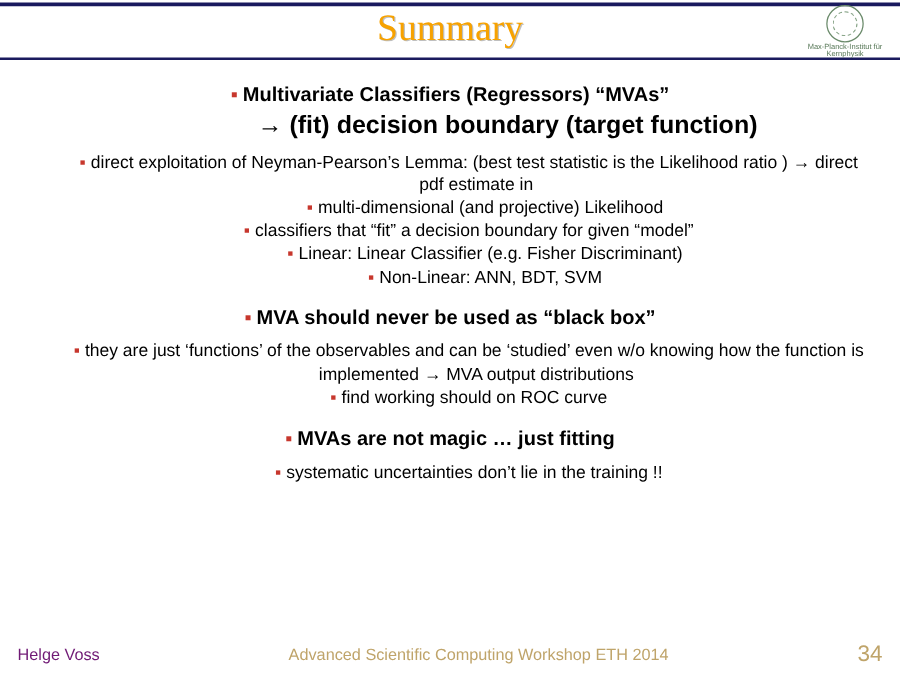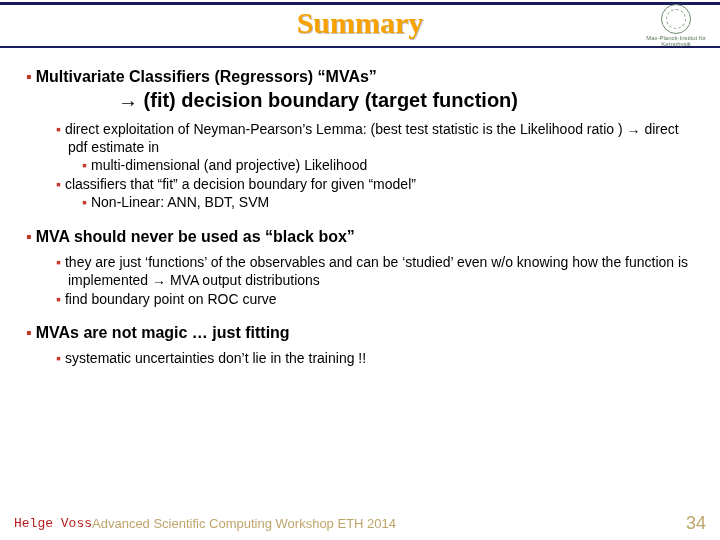--- a/index.html
+++ b/index.html
@@ -20,21 +20,21 @@
     border-bottom: 2px solid #1a1a5e;
   }
   .header-accent {
     position: absolute;
     top: 2px; left: 0; right: 0;
     height: 3px;
     background: #1a1a5e;
   }
   .title {
     font-size: 30px;
-    font-weight: bold;
+    font-weight: normal;
     color: #f7a200;
     text-shadow: 1px 1px 0 rgba(0,0,0,0.25);
     font-family: "Times New Roman", serif;
   }
   .logo {
     position: absolute;
     right: 8px; top: 4px;
     width: 72px; height: 38px;
     font-size: 6px;
     color: #5a7a5a;
@@ -50,21 +50,21 @@
   }
   .logo-ring::after{
     content:""; position:absolute; left:4px; top:4px; right:4px; bottom:4px;
     border:1px dashed #8aa68a; border-radius:50%;
   }
   .content {
     padding: 18px 26px 0 26px;
     font-size: 14.5px;
     line-height: 1.32;
   }
-  .sec { margin-bottom: 14px; }
+  .sec { margin-bottom: 14px; text-align: center; }
   .h1line {
     font-weight: bold;
     color: #000;
     font-size: 16px;
   }
   .h1line .bullet, .sub .bullet, .sub2 .bullet {
     color: #c7372d;
     font-weight: bold;
     margin-right: 4px;
   }
@@ -77,22 +77,22 @@
   .sub { padding-left: 0; text-indent: -12px; margin-left: 12px; }
   .sub2 { padding-left: 26px; text-indent: -12px; margin-left: 12px; }
   .footer {
     position: absolute;
     left: 0; right: 0; bottom: 6px;
     display: flex;
     align-items: center;
     font-size: 13px;
     padding: 0 14px;
   }
-  .author { color: #b91c1c; flex: 0 0 auto; font-family: Liberation Mono, monospace; }
-  .venue { color: #bfa46a; flex: 1 1 auto; }
+  .author { color: #701a75; flex: 0 0 auto; }
+  .venue { color: #bfa46a; flex: 1 1 auto; text-align: center; }
   .pagenum { color: #bfa46a; flex: 0 0 auto; font-size: 18px; }
 </style>
 </head>
 <body>
 
 <div class="header">
   <div class="header-accent"></div>
   <div class="title">Summary</div>
   <div class="logo">
     <div class="logo-ring"></div>
@@ -102,29 +102,30 @@
 
 <div class="content">
 
   <div class="sec">
     <div class="h1line"><span class="bullet">▪</span><span>Multivariate Classifiers (Regressors)  “MVAs”</span></div>
     <div class="h1cont">→ (fit) decision boundary (target function)</div>
     <div class="subs">
       <div class="sub"><span class="bullet">▪</span><span>direct exploitation of Neyman-Pearson’s Lemma: (best test statistic is the Likelihood ratio ) → direct pdf estimate in</span></div>
       <div class="sub2"><span class="bullet">▪</span><span>multi-dimensional (and projective) Likelihood</span></div>
       <div class="sub"><span class="bullet">▪</span><span>classifiers that “fit” a decision boundary for given “model”</span></div>
+      <div class="sub2"><span class="bullet">▪</span><span>Linear:  Linear Classifier (e.g. Fisher Discriminant)</span></div>
       <div class="sub2"><span class="bullet">▪</span><span>Non-Linear:  ANN, BDT, SVM</span></div>
     </div>
   </div>
 
   <div class="sec">
     <div class="h1line"><span class="bullet">▪</span><span>MVA should never be used as “black box”</span></div>
     <div class="subs">
       <div class="sub"><span class="bullet">▪</span><span>they are just ‘functions’ of the observables and can be ‘studied’ even w/o knowing how the function is implemented → MVA output distributions</span></div>
-      <div class="sub"><span class="bullet">▪</span><span>find boundary point on ROC curve</span></div>
+      <div class="sub"><span class="bullet">▪</span><span>find working should on ROC curve</span></div>
     </div>
   </div>
 
   <div class="sec">
     <div class="h1line"><span class="bullet">▪</span><span>MVAs are not magic … just fitting</span></div>
     <div class="subs">
       <div class="sub"><span class="bullet">▪</span><span>systematic uncertainties don’t lie in the training !!</span></div>
     </div>
   </div>
 

